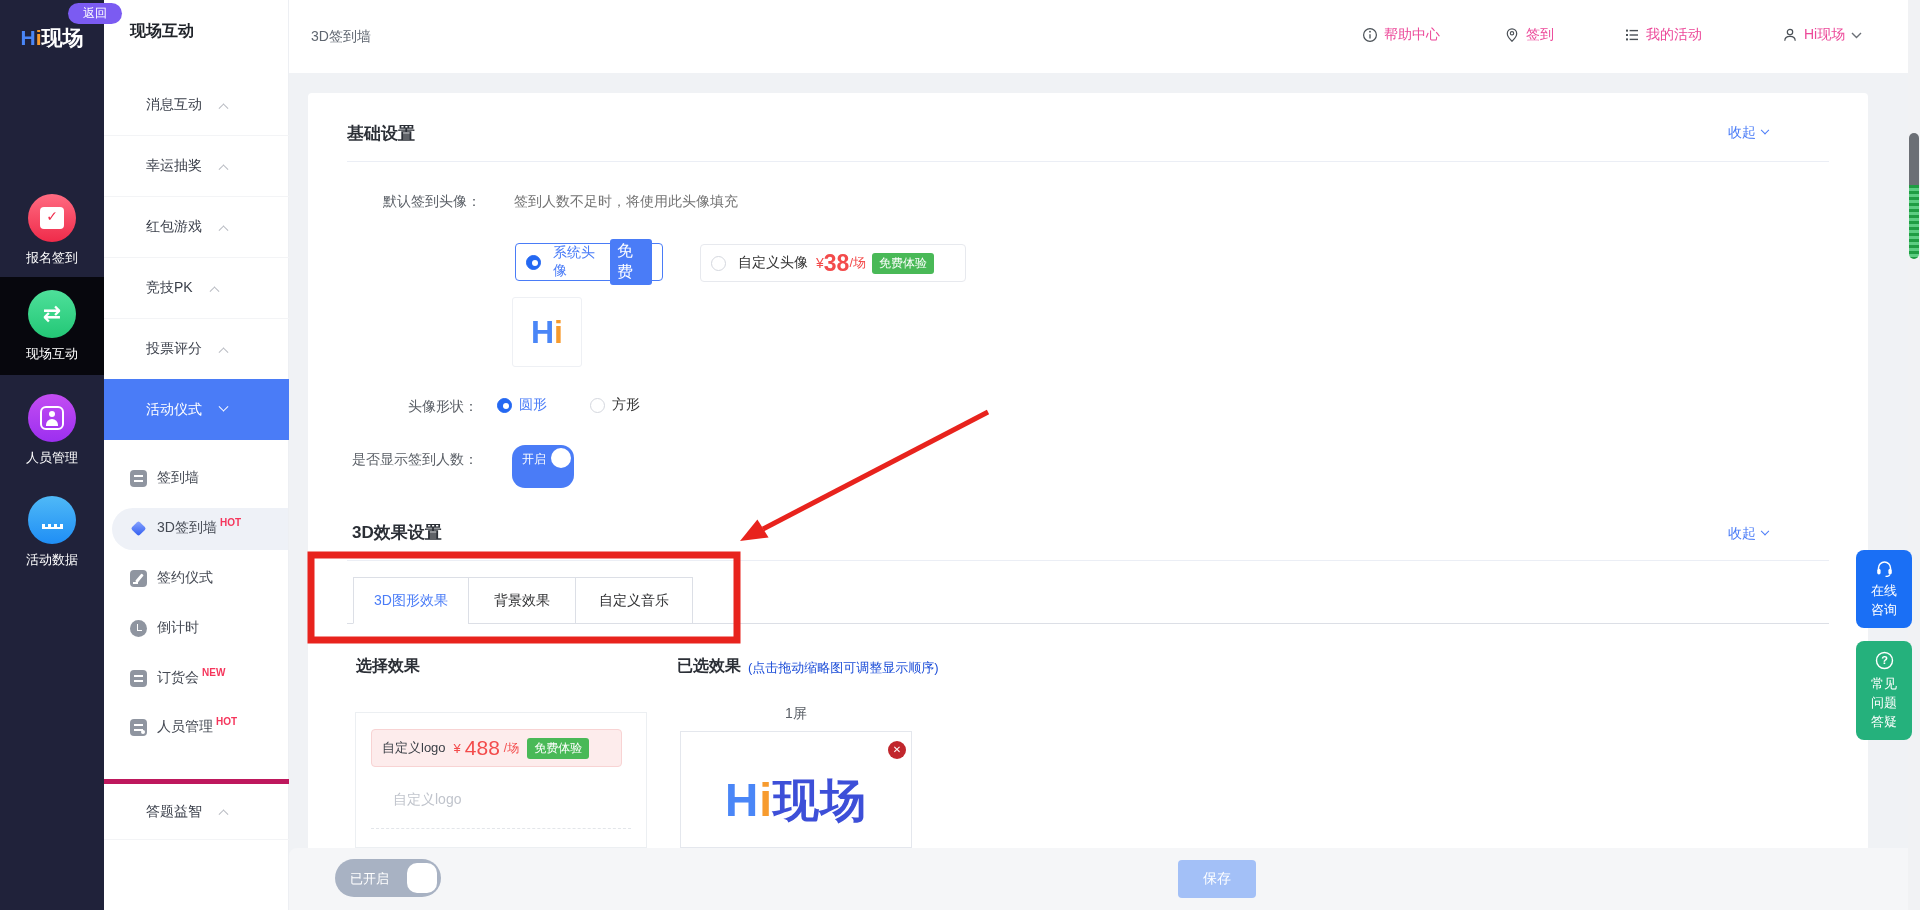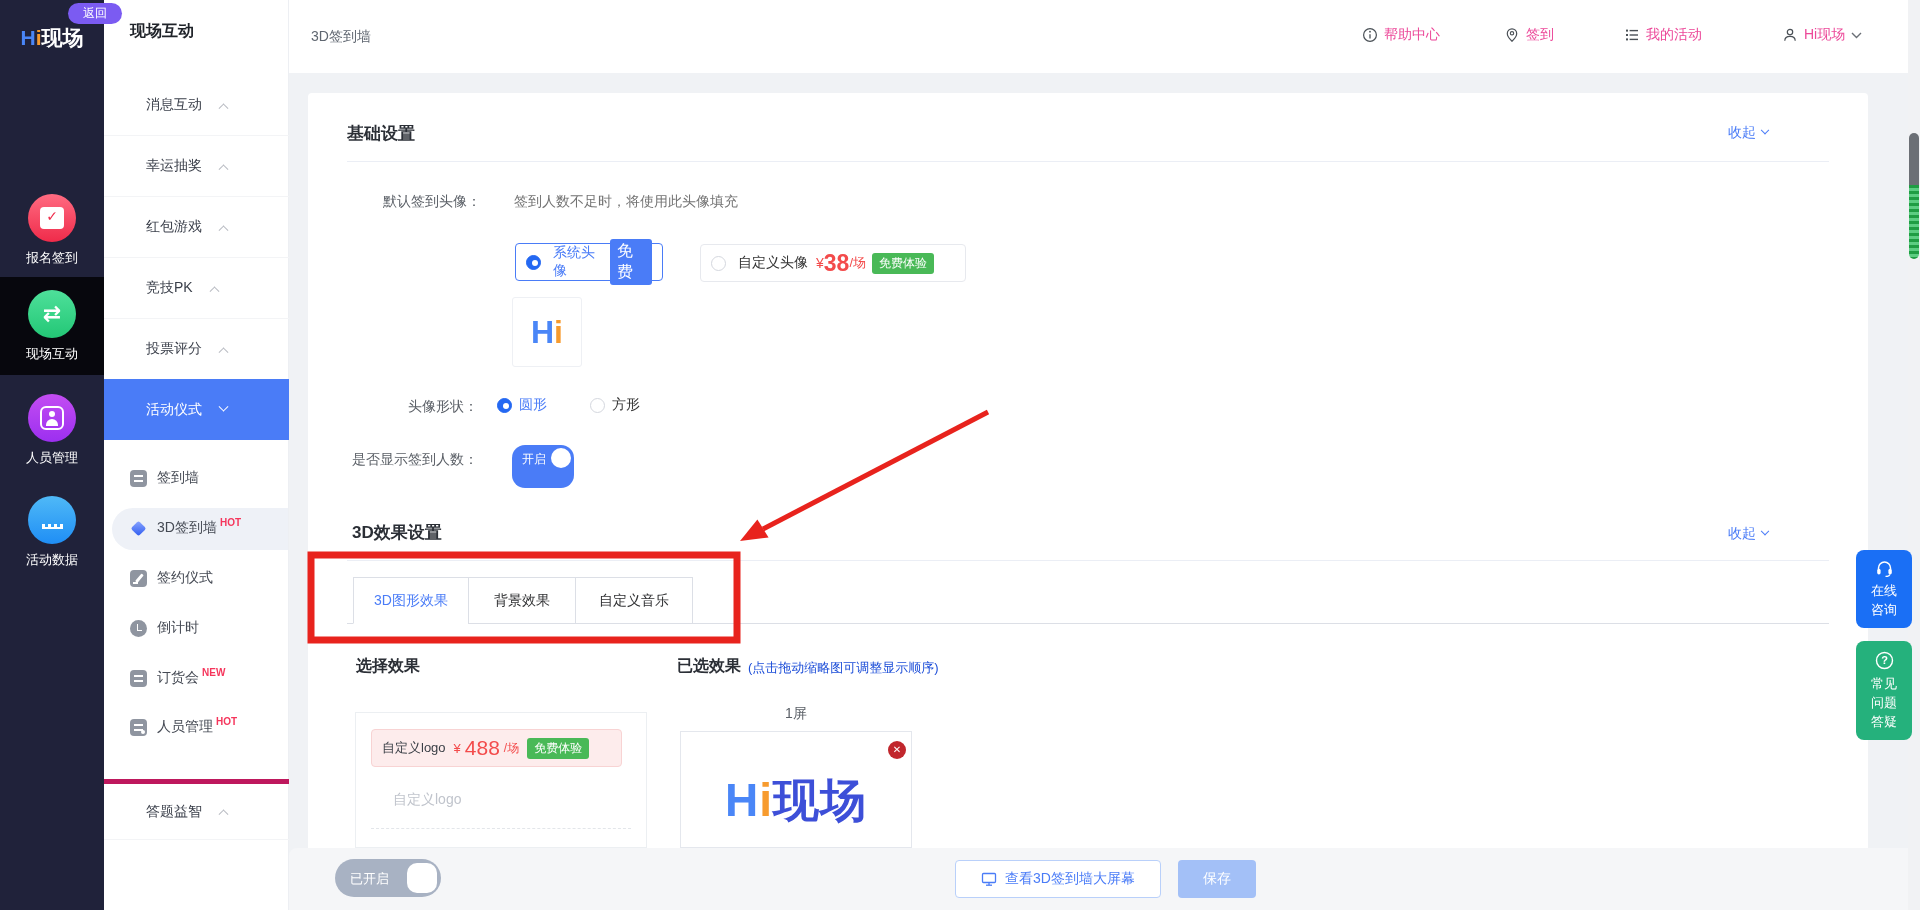--- a/index.html
+++ b/index.html
@@ -380,28 +380,20 @@
     <div id="thumb-logo"><span class="logo-h">H</span><span class="logo-i">i</span><span class="lscene">现场</span></div>
     <div id="thumb-remove">✕</div>
   </div>
 </div>
 
 <div id="footer">
   <div id="enabled-switch">
     <span class="txt">已开启</span>
     <span class="knob"></span>
   </div>
-  <button id="view-btn">
-    <svg width="16" height="16" viewBox="0 0 16 16">
-      <rect x="1.5" y="2.5" width="13" height="9" rx="1" fill="none" stroke="#4a7cf7" stroke-width="1.3"></rect>
-      <line x1="8" y1="11.5" x2="8" y2="14" stroke="#4a7cf7" stroke-width="1.3"></line>
-      <line x1="5" y1="14.2" x2="11" y2="14.2" stroke="#4a7cf7" stroke-width="1.3"></line>
-    </svg>
-    <span>查看3D签到墙大屏幕</span>
-  </button>
   <button id="save-btn">保存</button>
 </div>
 
 <div class="float-btn" id="consult-btn">
   <svg width="19" height="17" viewBox="0 0 19 17">
     <path d="M3.5 9.5V8a6 6 0 0 1 12 0v1.5" fill="none" stroke="#fff" stroke-width="1.5"></path>
     <rect x="2.2" y="8.8" width="3.4" height="5.6" rx="1.7" fill="#fff"></rect>
     <rect x="13.4" y="8.8" width="3.4" height="5.6" rx="1.7" fill="#fff"></rect>
     <path d="M15 14.5a4.5 3 0 0 1-4.5 2" fill="none" stroke="#fff" stroke-width="1.3"></path>
   </svg>

